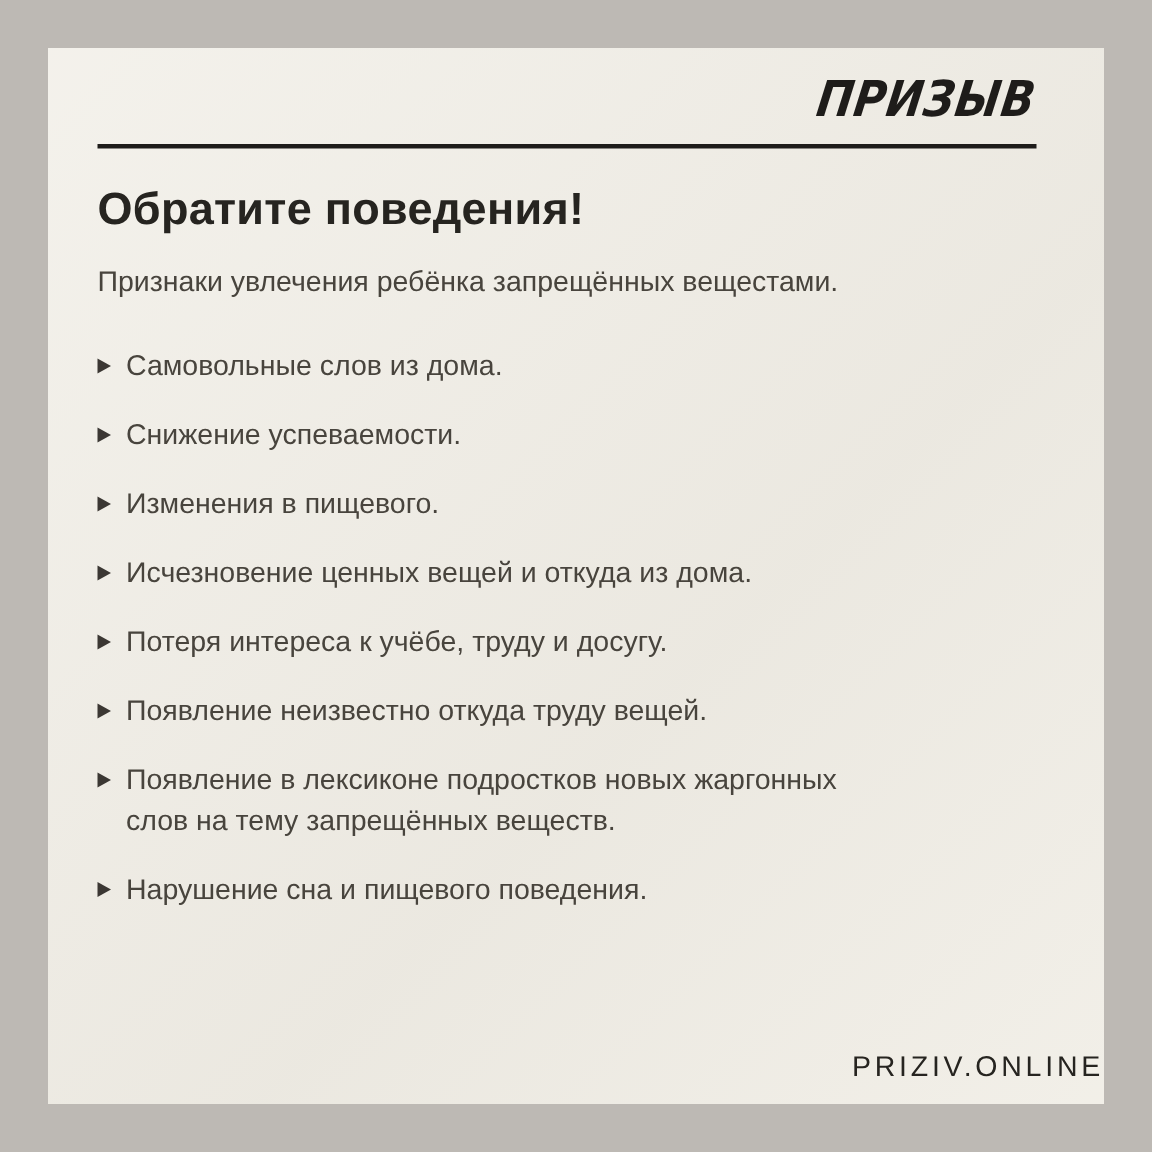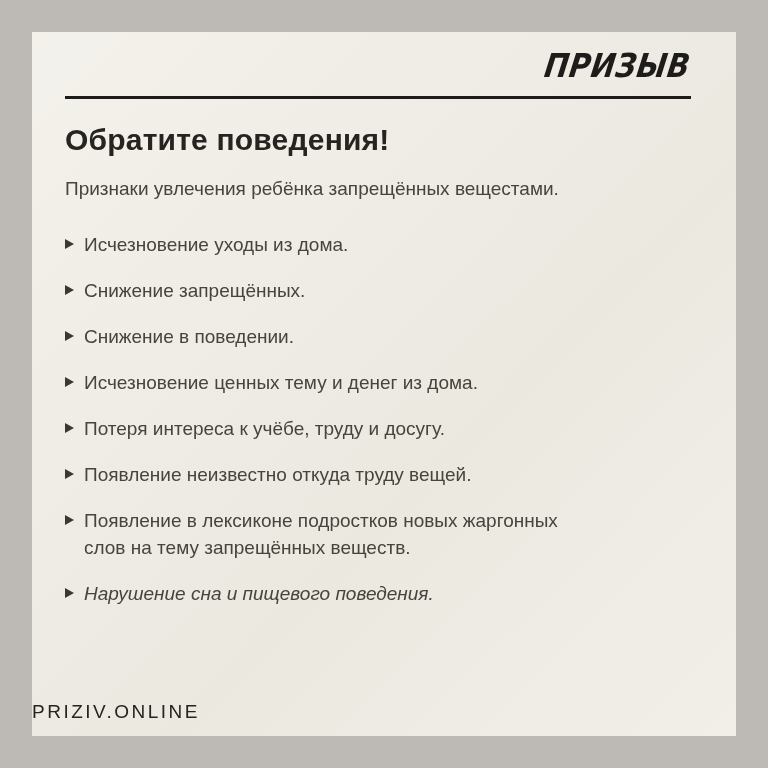--- a/index.html
+++ b/index.html
@@ -66,40 +66,39 @@
     display: flex;
     gap: 10px;
     font-size: 19px;
     line-height: 27px;
     color: var(--body_text, #4a463f);
     margin-bottom: 19px;
   }
   .item:last-child {
     margin-top: 12px;
     margin-bottom: 6px;
-    font-style: italic;
   }
   .tri {
     flex: none;
     margin-top: 8px;
     width: 0;
     height: 0;
     border-left: 9px solid var(--bullet, #3b3733);
     border-top: 5px solid transparent;
     border-bottom: 5px solid transparent;
   }
   .item-text {
     white-space: pre-line;
   }
   .footer {
     position: absolute;
     left: 0;
     right: 0;
     bottom: 13px;
-    text-align: left;
+    text-align: right;
     font-size: 19px;
     letter-spacing: 2.5px;
     color: var(--heading, #33302b);
   }
 </style>
 </head>
 <body>
 
 <div class="frame">
   <div class="card">
@@ -110,33 +109,33 @@
 
     <div class="divider"></div>
 
     <h1 class="title">Обратите поведения!</h1>
 
     <div class="subtitle">Признаки увлечения ребёнка запрещённых вещестами.</div>
 
     <div class="list">
       <div class="item">
         <span class="tri"></span>
-        <span class="item-text">Исчезновение уходы из дома.</span>
+        <span class="item-text">Самовольные слов из дома.</span>
       </div>
       <div class="item">
         <span class="tri"></span>
-        <span class="item-text">Снижение запрещённых.</span>
+        <span class="item-text">Снижение успеваемости.</span>
       </div>
       <div class="item">
         <span class="tri"></span>
-        <span class="item-text">Снижение в поведении.</span>
+        <span class="item-text">Изменения в пищевого.</span>
       </div>
       <div class="item">
         <span class="tri"></span>
-        <span class="item-text">Исчезновение ценных тему и денег из дома.</span>
+        <span class="item-text">Исчезновение ценных вещей и откуда из дома.</span>
       </div>
       <div class="item">
         <span class="tri"></span>
         <span class="item-text">Потеря интереса к учёбе, труду и досугу.</span>
       </div>
       <div class="item">
         <span class="tri"></span>
         <span class="item-text">Появление неизвестно откуда труду вещей.</span>
       </div>
       <div class="item">

